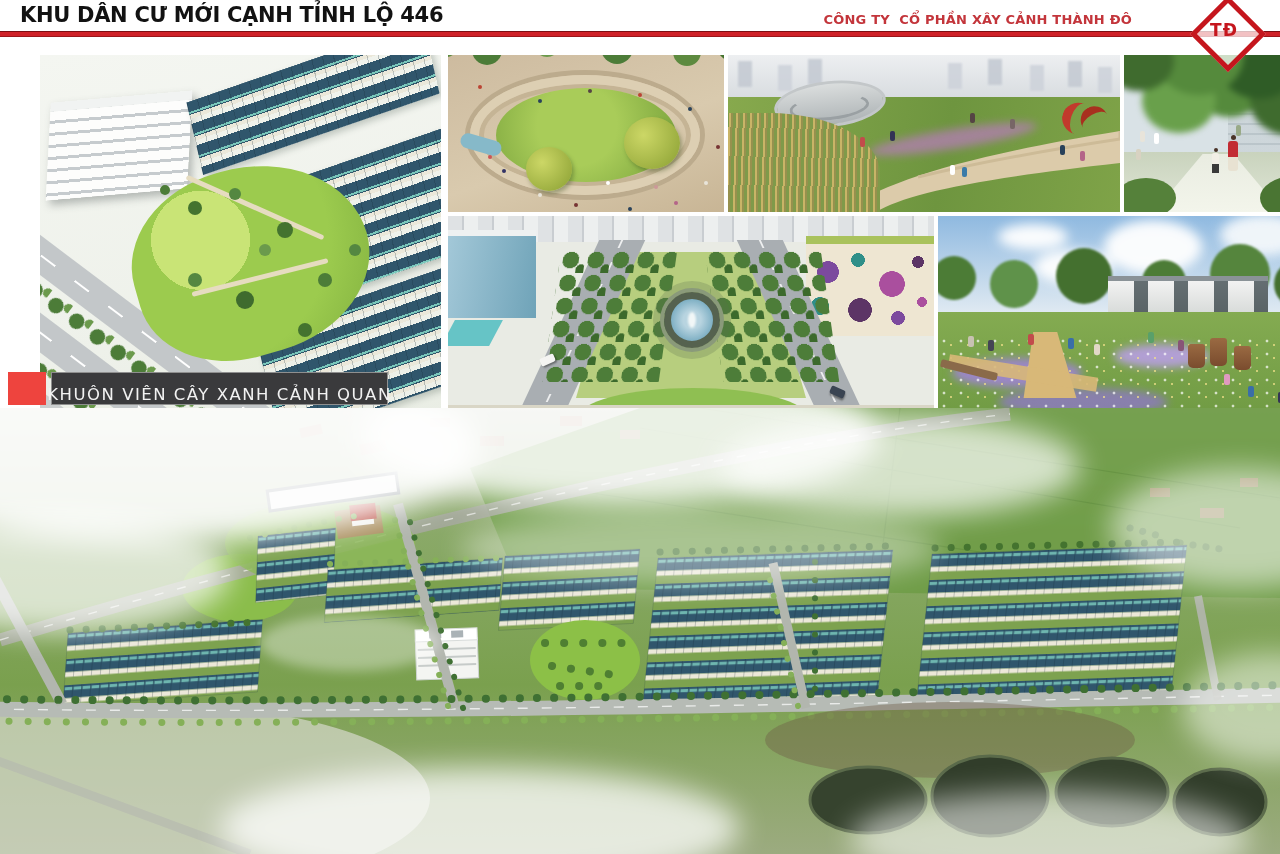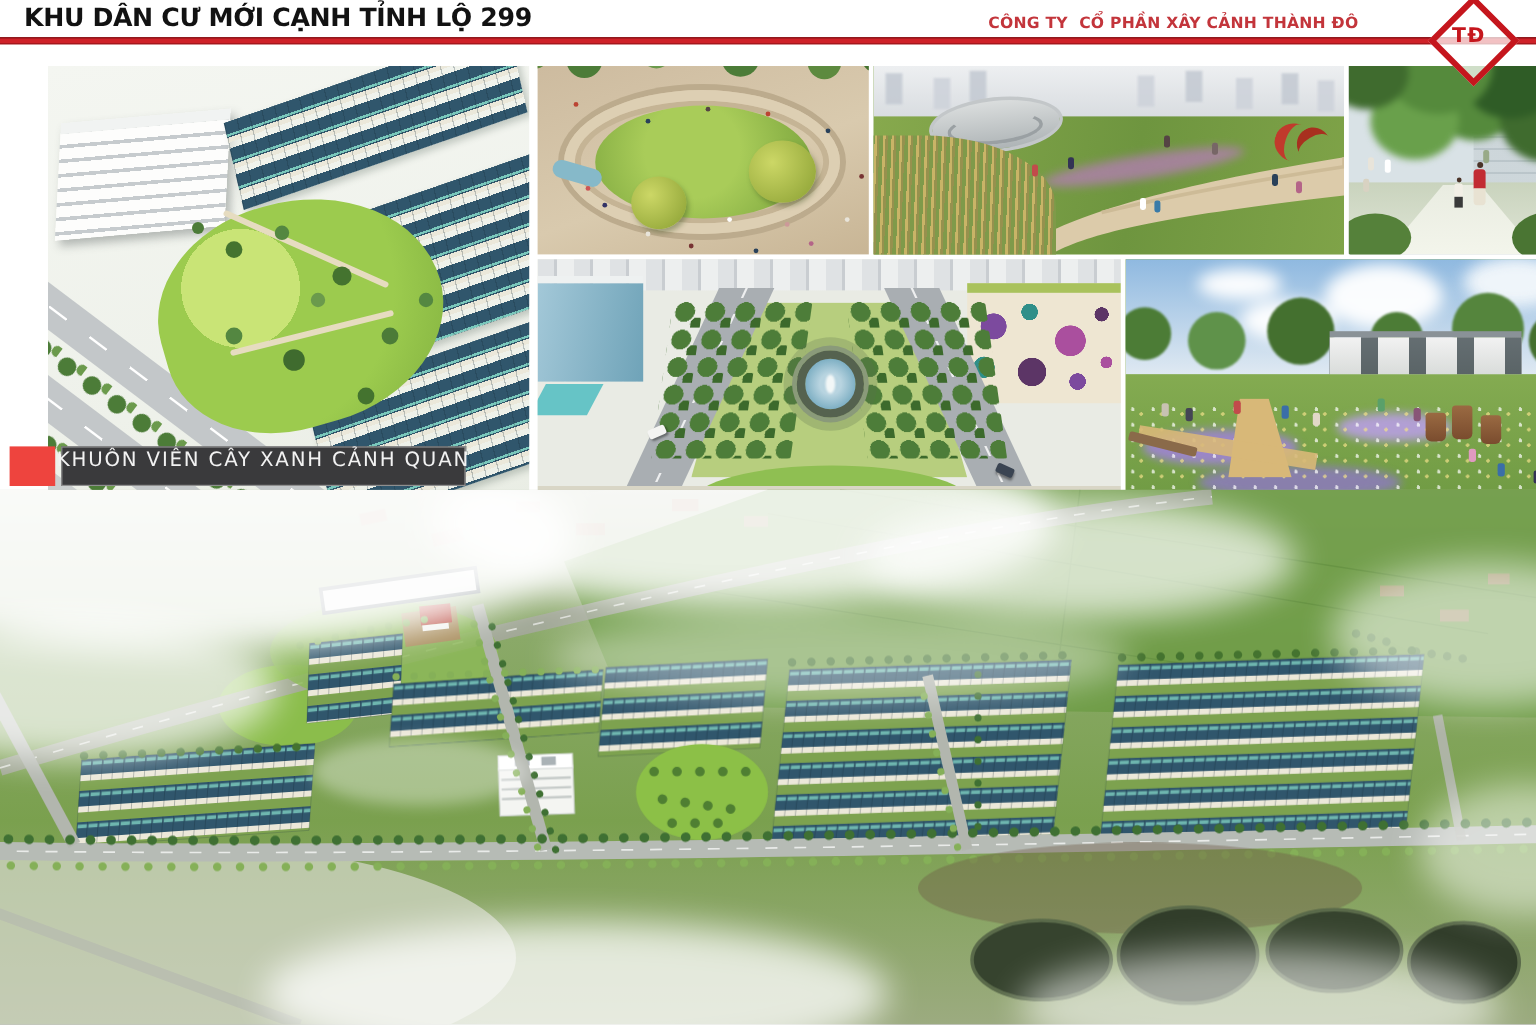--- a/index.html
+++ b/index.html
@@ -185,31 +185,31 @@
   .tg-p1{left:250px;top:128px;}.tg-p2{left:272px;top:122px;height:28px;}.tg-p3{left:296px;top:130px;}
   .tg-bench{left:2px;top:150px;width:58px;height:8px;background:#8a6a4a;transform:rotate(14deg);border-radius:2px;}
   .tg-people{left:90px;top:118px;width:6px;height:11px;background:#c24b4b;border-radius:2px;
      box-shadow:40px 4px 0 #3a6ea8,66px 10px 0 #e2d8c8,120px -2px 0 #59a06a,
      196px 40px 0 #e09ac0,220px 52px 0 #3a6ea8,250px 58px 0 #335,150px 6px 0 #857,
      -40px 6px 0 #445,-60px 2px 0 #c8c2b2;}
   
   .caption{position:absolute;left:8px;top:372px;height:33px;display:flex;z-index:20;}
   .cap-square{width:38px;height:33px;background:#ee443e;margin-right:5px;}
   .cap-bar{width:337px;height:33px;box-sizing:border-box;background:#3a3a3c;border:1px solid #8f8f8f;
-     display:flex;align-items:flex-start;justify-content:center;}
+     display:flex;align-items:flex-end;justify-content:center;}
   .cap-text{color:#f2f2f2;font-size:16.5px;letter-spacing:1.5px;white-space:nowrap;}
   
   .masterplan{position:absolute;left:0;top:408px;width:1280px;height:446px;overflow:hidden;}
 </style>
 </head>
 <body>
 
 <div class="stage">
 
-  <div class="hdr-title">KHU DÂN CƯ MỚI CẠNH TỈNH LỘ 299</div>
+  <div class="hdr-title">KHU DÂN CƯ MỚI CẠNH TỈNH LỘ 446</div>
   <div class="hdr-company">CÔNG TY  CỔ PHẦN XÂY CẢNH THÀNH ĐÔ</div>
   <div class="redline"></div>
   <div class="logo">
     <div class="logo-diamond"></div>
     <div class="logo-td">TĐ</div>
   </div>
 
   <figure class="tile t-aerial">
     <div class="ta-roads">
       <div class="rd" style="top:0;">

